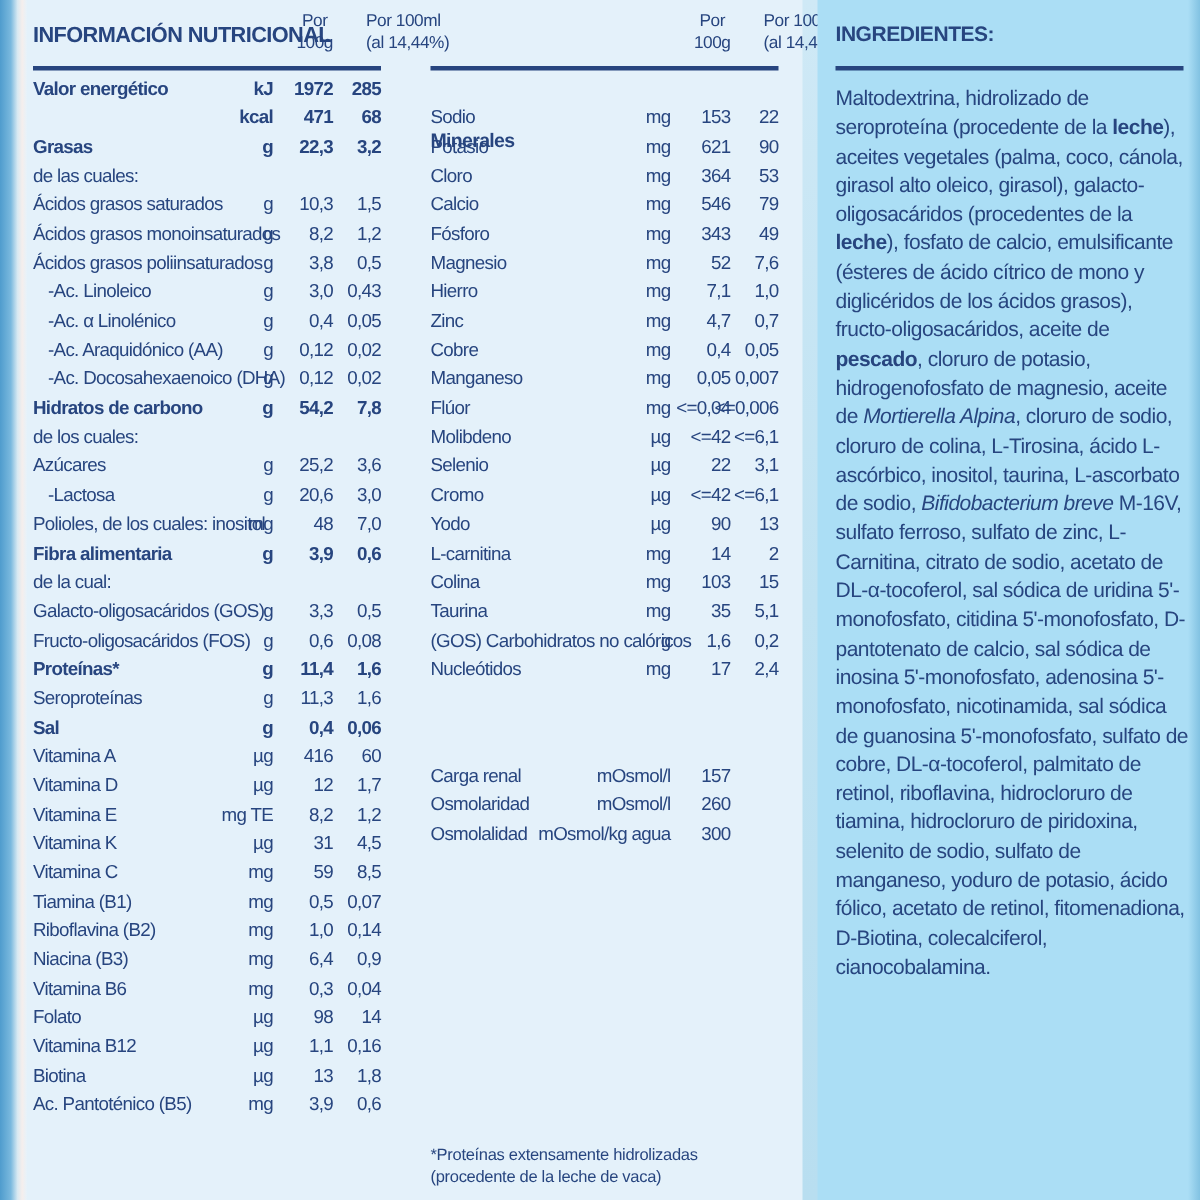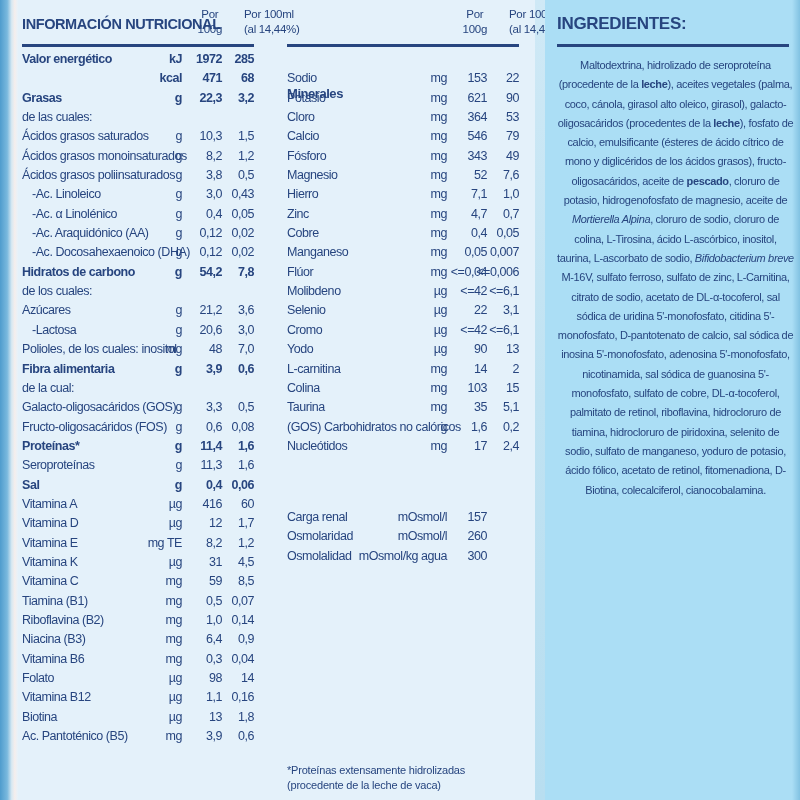--- a/index.html
+++ b/index.html
@@ -30,23 +30,23 @@
   .row{position:relative;height:19.35px;font-size:12.5px;letter-spacing:-0.45px;white-space:nowrap;}
   .row span{position:absolute;top:2px;}
   .row .lbl{left:0;}
   .row.indent .lbl{left:10px;}
   .row .unit{right:72px;}
   .row .v1{right:32px;}
   .row .v2{right:0;}
   .row.bold{font-weight:bold;text-align:center;}
   .row.header .lbl{font-weight:bold;font-size:13px;margin-top:34px;}
   .footnote{position:absolute;left:0;top:763px;width:215px;font-size:11px;line-height:1.32;letter-spacing:-0.2px;}
-  .ing-title{position:absolute;left:12px;top:14px;font-weight:bold;font-size:17px;letter-spacing:-0.3px;text-align:right;}
+  .ing-title{position:absolute;left:12px;top:14px;font-weight:bold;font-size:14px;letter-spacing:-0.3px;text-align:right;}
   .ing-rule{position:absolute;left:12px;top:44px;width:232px;height:3px;background:#27457f;}
-  .ing-text{position:absolute;left:12px;top:56px;width:237px;font-size:11px;line-height:19.3px;letter-spacing:-0.35px;text-align:center;}
+  .ing-text{position:absolute;left:12px;top:56px;width:237px;font-size:14px;line-height:19.3px;letter-spacing:-0.35px;text-align:left;}
   .ing-text .b{font-weight:bold;}
   .ing-text .i{font-style:italic;}
 </style>
 </head>
 <body>
 
 <div class="page">
   <div class="left-strip"></div>
 
   <div class="panel nutrition-panel">
@@ -139,21 +139,21 @@
           </div>
           <div class="row sub">
             <span class="lbl">de los cuales:</span>
             <span class="unit"></span>
             <span class="v1"></span>
             <span class="v2"></span>
           </div>
           <div class="row">
             <span class="lbl">Azúcares</span>
             <span class="unit">g</span>
-            <span class="v1">21,2</span>
+            <span class="v1">25,2</span>
             <span class="v2">3,6</span>
           </div>
           <div class="row indent">
             <span class="lbl">-Lactosa</span>
             <span class="unit">g</span>
             <span class="v1">20,6</span>
             <span class="v2">3,0</span>
           </div>
           <div class="row">
             <span class="lbl">Polioles, de los cuales: inositol</span>

